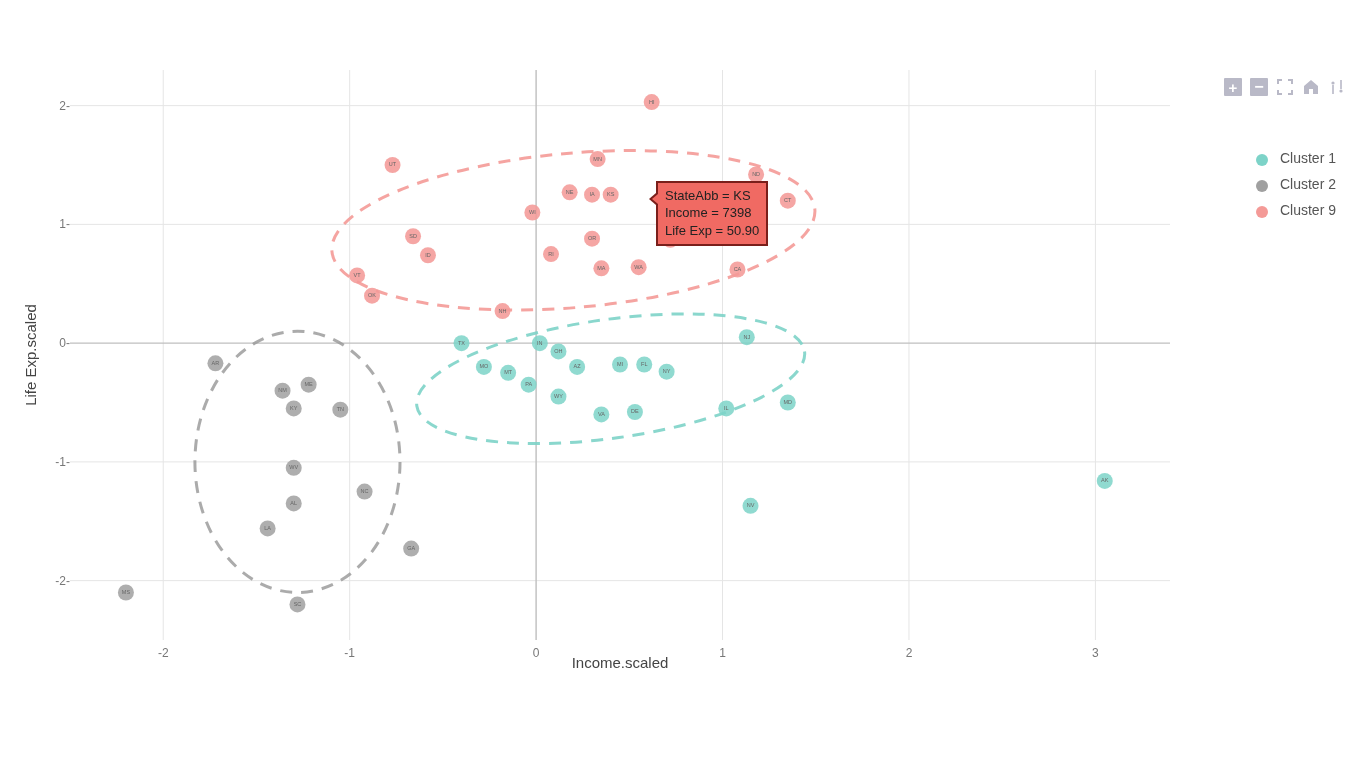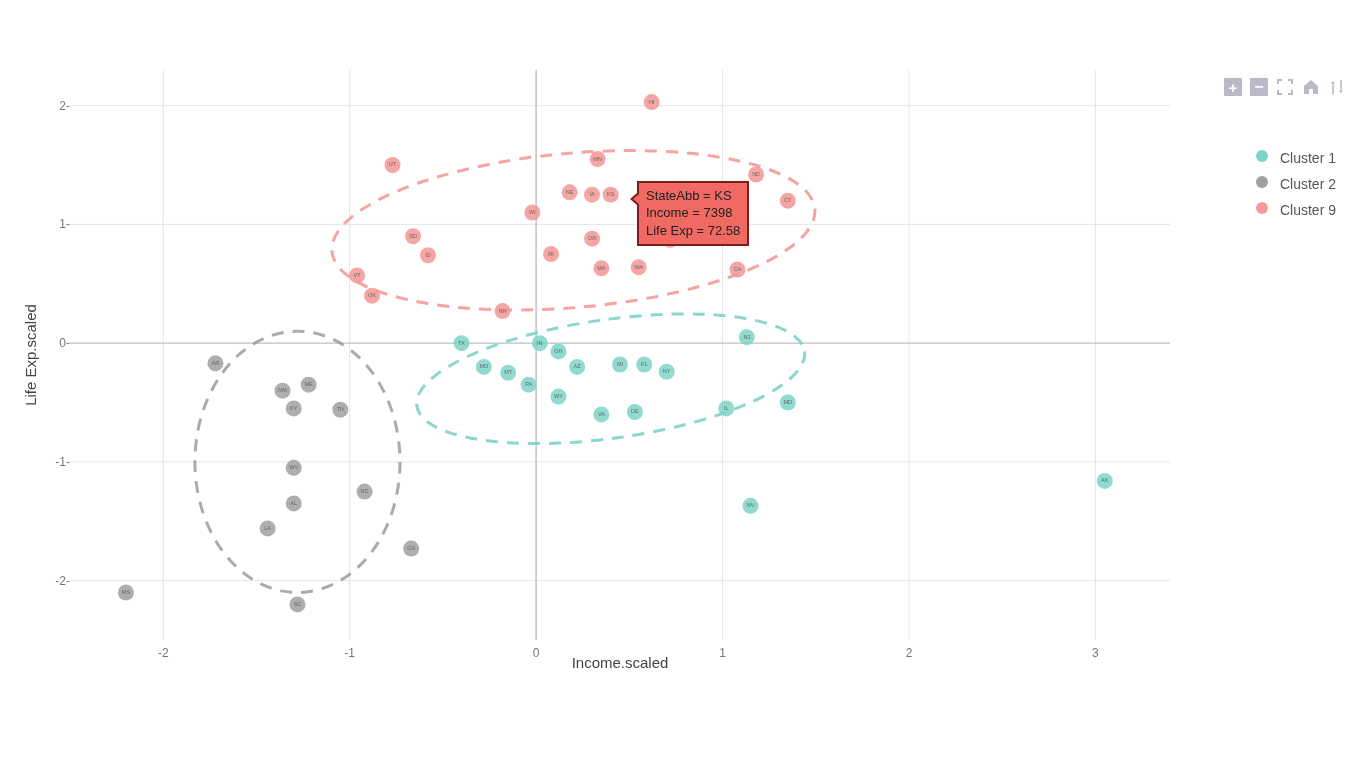--- a/index.html
+++ b/index.html
@@ -51,21 +51,21 @@
   .ell-c2 { stroke: rgba(150,150,150,0.8); }
   .ell-c3 { stroke: rgba(244, 154, 151, 0.9); }
 
   
   .legend {
     position: absolute;
     right: 30px; top: 140px;
     font-size: 14px;
     color: #555;
   }
-  .legend .row { display: flex; align-items: flex-start; margin: 10px 0; }
+  .legend .row { display: flex; align-items: flex-end; margin: 10px 0; }
   .legend .swatch {
     width: 12px; height: 12px; border-radius: 50%;
     margin-right: 12px;
   }
 
   
   .toolbar {
     position: absolute;
     right: 20px; top: 78px;
     display: flex; gap: 8px;
@@ -293,24 +293,24 @@
   </div>
 
   <svg style="position:absolute; left:18px; top:70px;" width="30" height="570">
     <text class="axis-title" transform="translate(18 285) rotate(-90)" text-anchor="middle">Life Exp.scaled</text>
   </svg>
 
   <svg style="position:absolute; left:70px; top:648px;" width="1100" height="30">
     <text class="axis-title" x="550" y="20" text-anchor="middle">Income.scaled</text>
   </svg>
 
-  <div id="tooltip" class="tooltip" style="left: 637px; top: 180.688px;">
+  <div id="tooltip" class="tooltip" style="left: 656px; top: 180.688px;">
     <div>StateAbb = KS</div>
     <div>Income = 7398</div>
-    <div>Life Exp = 72.58</div>
+    <div>Life Exp = 50.90</div>
   </div>
 
 <div style="position: absolute; font-size: 12px; color: rgb(119, 119, 119); transform: translateX(-50%); left: 163.22px; top: 646px;">-2</div>
     <div style="position: absolute; font-size: 12px; color: rgb(119, 119, 119); transform: translateX(-50%); left: 349.661px; top: 646px;">-1</div>
     <div style="position: absolute; font-size: 12px; color: rgb(119, 119, 119); transform: translateX(-50%); left: 536.102px; top: 646px;">0</div>
     <div style="position: absolute; font-size: 12px; color: rgb(119, 119, 119); transform: translateX(-50%); left: 722.542px; top: 646px;">1</div>
     <div style="position: absolute; font-size: 12px; color: rgb(119, 119, 119); transform: translateX(-50%); left: 908.983px; top: 646px;">2</div>
     <div style="position: absolute; font-size: 12px; color: rgb(119, 119, 119); transform: translateX(-50%); left: 1095.42px; top: 646px;">3</div>
     <div style="position: absolute; font-size: 12px; color: rgb(119, 119, 119); transform: translateY(-50%); text-align: right; width: 28px; left: 38px; top: 580.625px;">-2</div>
     <div style="position: absolute; color: rgb(119, 119, 119); font-size: 12px; transform: translateY(-50%); left: 66px; top: 580.625px;">-</div>

